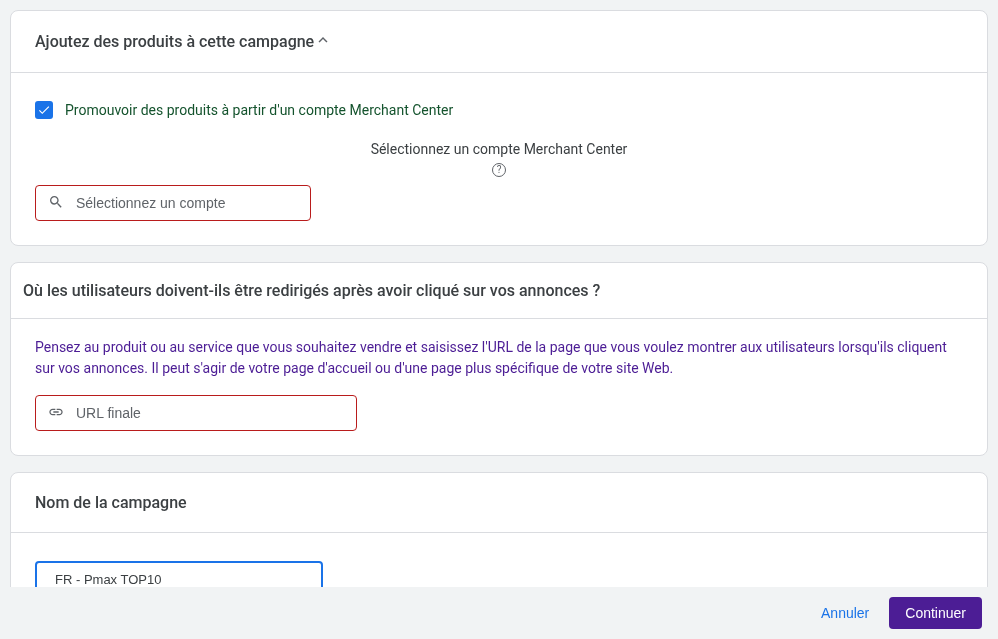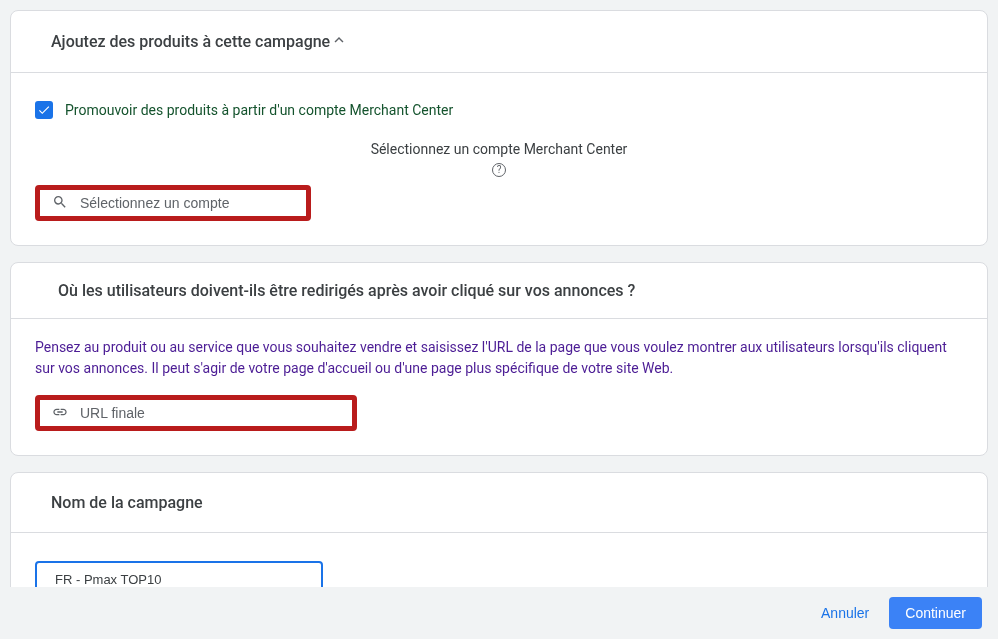--- a/index.html
+++ b/index.html
@@ -16,21 +16,20 @@
     background: #fff;
     border: 1px solid #dadce0;
     border-radius: 8px;
     margin-bottom: 16px;
   }
   .card-header {
     padding: 20px 24px;
     display: flex;
     align-items: center;
     justify-content: flex-start;
-    margin-left: 16px;
   }
   .card-title {
     font-size: 16px;
     font-weight: 500;
     color: #3c4043;
   }
   .chevron svg { width: 18px; height: 18px; fill: #5f6368; }
   .card-divider { border-top: 1px solid #dadce0; }
   .card-body { padding: 16px 24px 24px; }
   .checkbox-row {
@@ -58,21 +57,21 @@
   .help-icon {
     width: 14px; height: 14px;
     border-radius: 50%;
     border: 1px solid #5f6368;
     display: inline-flex; align-items: center; justify-content: center;
     font-size: 10px; color: #5f6368;
     line-height: 1;
   }
   .field {
     display: flex; align-items: center; gap: 10px;
-    border: 5px solid #b91c1c;
+    border: 1px solid #b91c1c;
     border-radius: 4px;
     padding: 0 12px;
     height: 36px;
     color: #5f6368;
     width: 276px;
     background: #fff;
   }
   .field svg { width: 16px; height: 16px; fill: #5f6368; flex-shrink: 0; }
   .field input {
     border: none; outline: none;
@@ -81,21 +80,21 @@
     color: #3c4043;
   }
   .field input::placeholder { color: #5f6368; }
   .field.wide { width: 322px; }
   .desc {
     color: #4c1d95;
     font-size: 14px;
     line-height: 1.5;
     margin-bottom: 16px;
   }
-  .section2 .card-header { padding: 18px 31px; }
+  .section2 .card-header { padding: 18px 12px; }
   .section2 .card-body { padding-top: 18px; }
   .section3 .card-body { padding-top: 28px; padding-bottom: 36px; }
   .input-focused {
     border: 2px solid #1a73e8;
     border-radius: 4px;
     width: 288px;
     height: 36px;
     display: flex; align-items: center;
     padding: 0 16px;
   }
@@ -117,21 +116,21 @@
     color: #1a73e8;
     font-weight: 500;
     font-size: 14px;
     padding: 8px 12px;
     border: none;
     background: transparent;
     cursor: pointer;
     border-radius: 4px;
   }
   .btn-primary {
-    background: #3b82f6;
+    background: #4c1d95;
     color: #fff;
     font-weight: 500;
     font-size: 14px;
     padding: 7px 16px;
     border: none;
     border-radius: 4px;
     cursor: pointer;
   }
 </style>
 </head>

